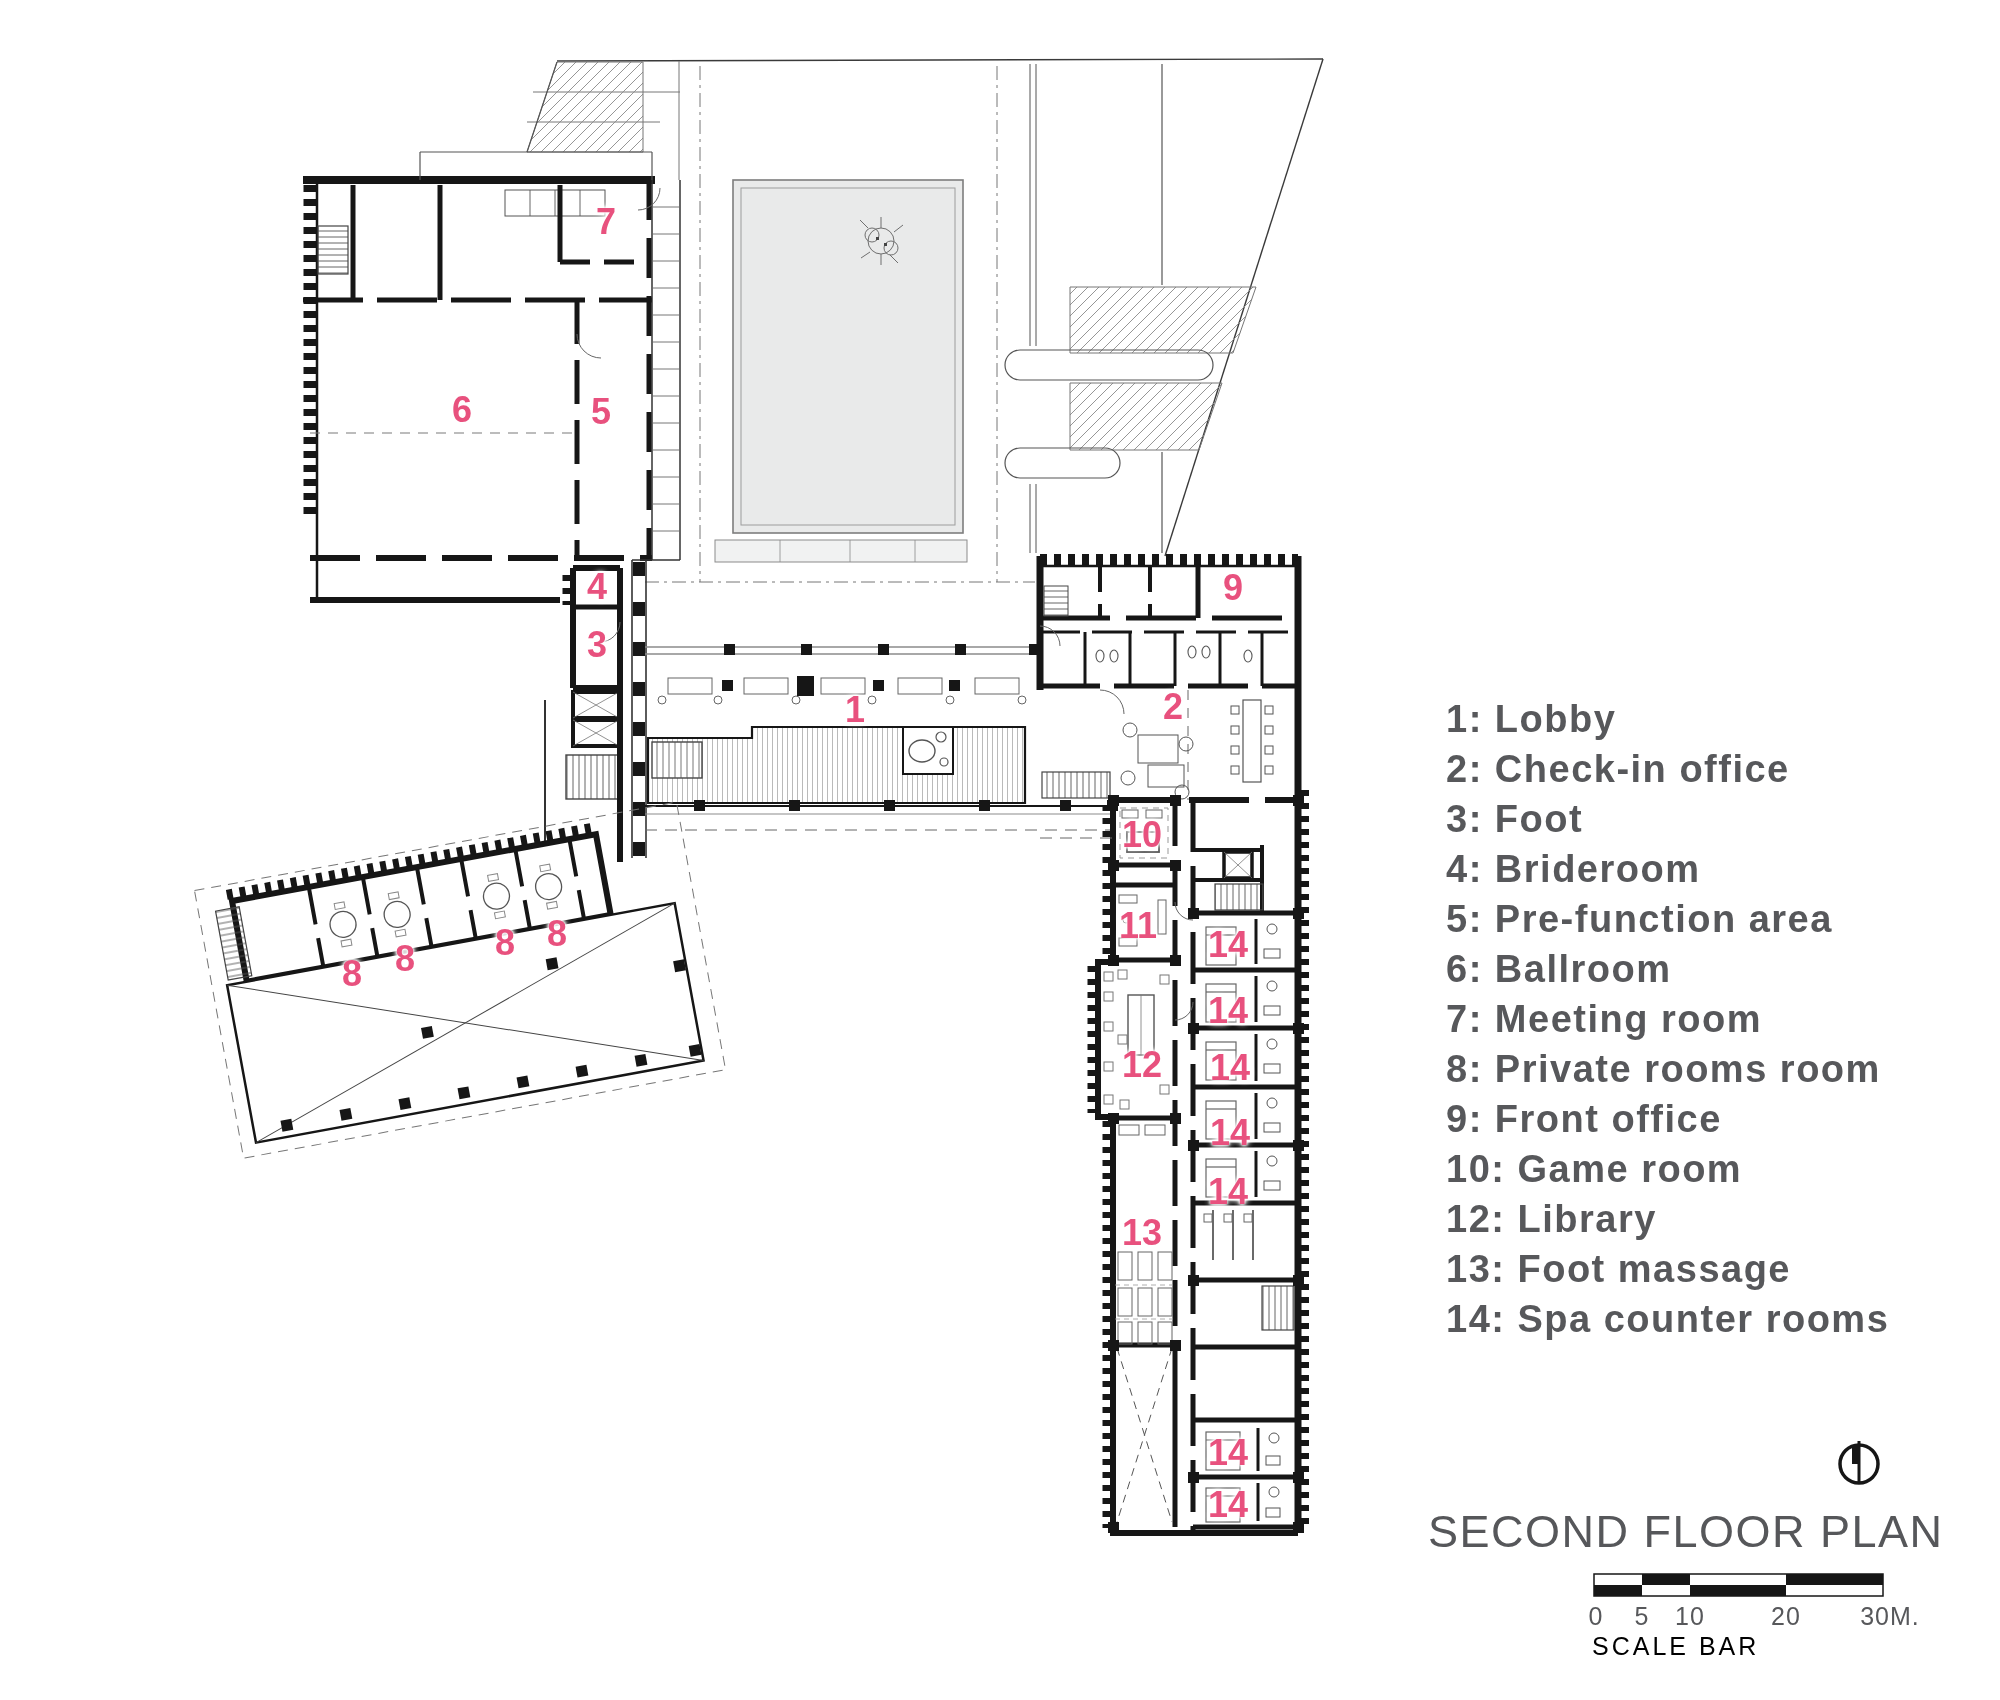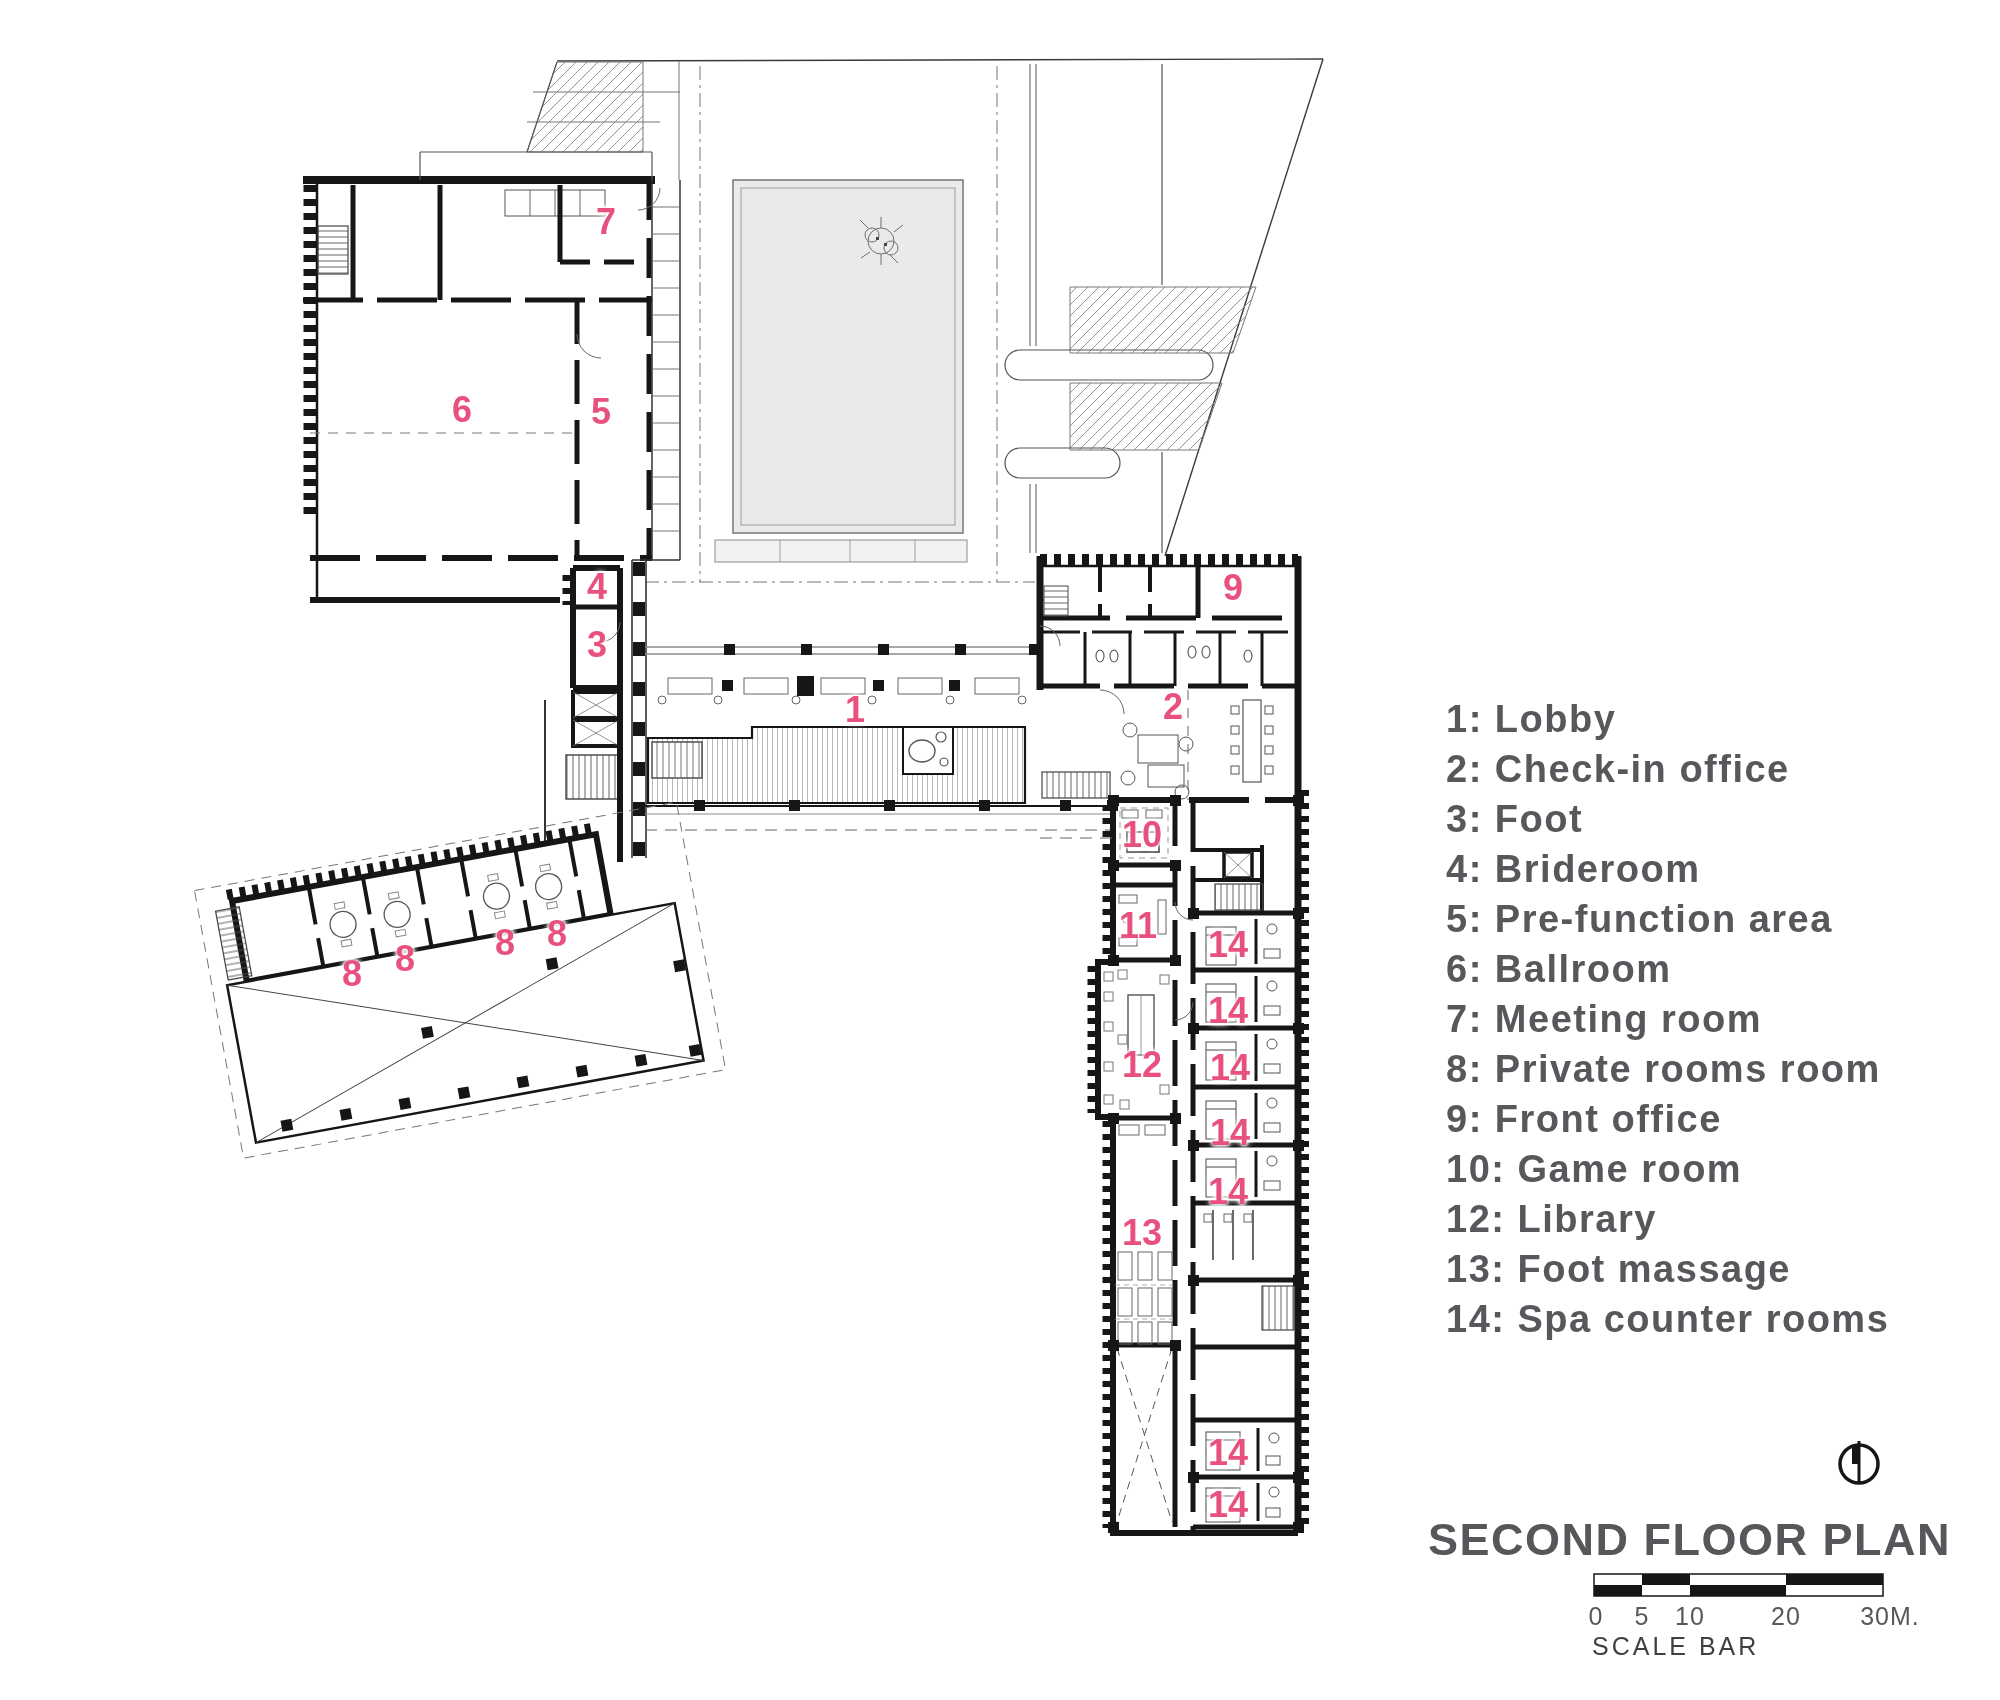--- a/index.html
+++ b/index.html
@@ -6,24 +6,24 @@
   .canvas{position:relative;width:2000px;height:1700px;background:#fff;overflow:hidden;
           font-family:"Liberation Sans",sans-serif;}
   svg.plan{position:absolute;left:0;top:0;}
   .plabel{position:absolute;transform:translate(-50%,-50%);color:#e8517e;
           font-size:36px;font-weight:700;letter-spacing:0px;white-space:nowrap;
           text-shadow:0 0 6px #fff,0 0 6px #fff,0 0 3px #fff,0 0 3px #fff;}
   .legend{position:absolute;left:1446px;top:694px;color:#57585b;font-size:38px;
           line-height:50px;letter-spacing:1.5px;font-weight:700;}
   .legend div{white-space:nowrap;}
   .title{position:absolute;left:1428px;top:1506px;color:#56575a;font-size:45px;
-         letter-spacing:1.5px;font-weight:700;white-space:nowrap;margin-top:8px;}
+         letter-spacing:1.5px;font-weight:400;white-space:nowrap;}
   .sb-label{position:absolute;transform:translateX(-50%);color:#57585b;font-size:25px;
             letter-spacing:1px;white-space:nowrap;}
-  .sb-caption{position:absolute;color:#404040;font-size:25px;letter-spacing:3px;white-space:nowrap;}
+  .sb-caption{position:absolute;color:#000000;font-size:25px;letter-spacing:3px;white-space:nowrap;}
 </style>
 </head>
 <body>
 
 <div class="canvas">
 
   <svg class="plan" width="2000" height="1700" viewBox="0 0 2000 1700">
     <defs>
       <pattern id="diag" patternUnits="userSpaceOnUse" width="11" height="11">
         <path d="M0,11 L11,0" stroke="#8a8a8a" stroke-width="0.9" fill="none"></path>

